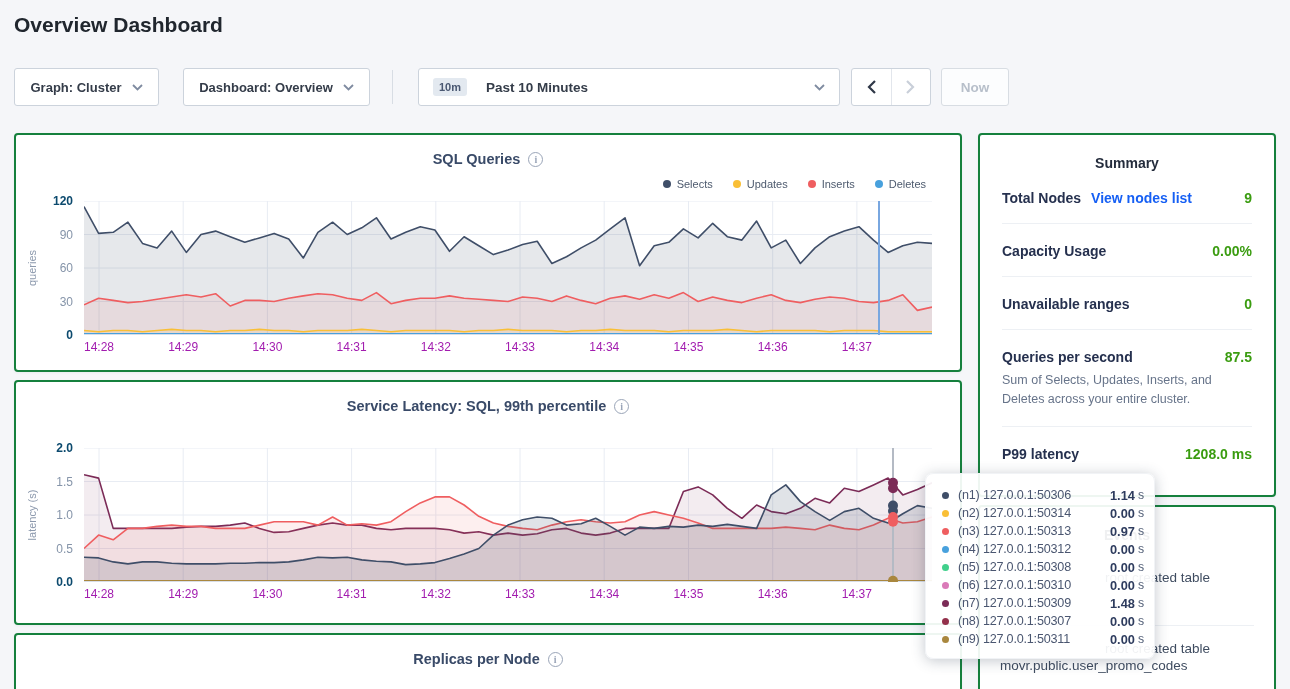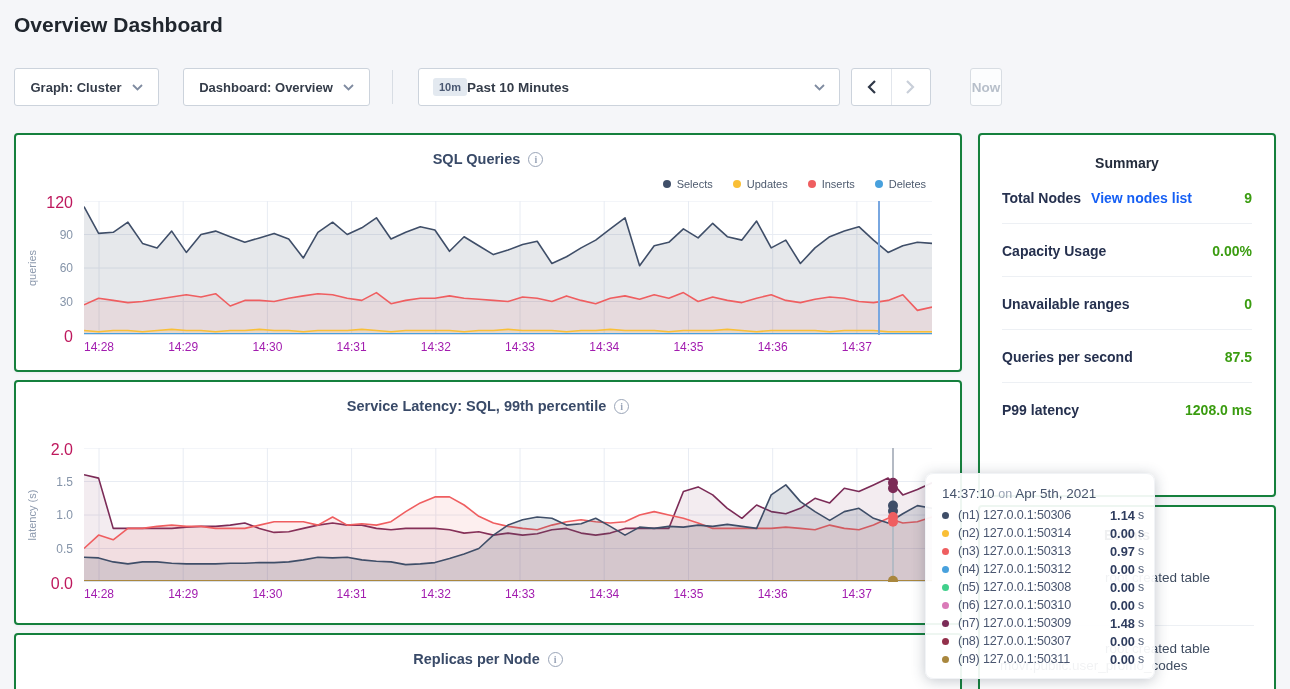--- a/index.html
+++ b/index.html
@@ -12,28 +12,28 @@
   }
   .page-title { position:absolute; left:14px; top:13px; font-size:21px; font-weight:600; color:#20262e; }
 
   
   .ctl { position:absolute; top:68px; height:38px; background:#fff; border:1px solid #ccd3dc;
          border-radius:3px; display:flex; align-items:center; justify-content:center; gap:10px;
          font-size:13px; font-weight:700; color:#343c49; cursor:pointer; }
   #dd-graph { left:14px; width:145px; }
   #dd-dashboard { left:183px; width:187px; }
   .vsep { position:absolute; left:392px; top:70px; width:1px; height:34px; background:#d8dde4; }
-  #timepicker { left:418px; width:422px; justify-content:flex-end; padding:0 14px; gap:0; font-size:13.5px; }
+  #timepicker { left:418px; width:422px; justify-content:flex-end; padding:0 14px; gap:19px; font-size:13.5px; }
   .badge { background:#e3e9f0; border-radius:3px; padding:3px 6px; font-size:11px; font-weight:700; color:#4a5872; }
   #timepicker .chev { margin-left:auto; }
   .nav-group { position:absolute; left:851px; top:68px; width:80px; height:38px; background:#fff;
                border:1px solid #ccd3dc; border-radius:3px; display:flex; }
   .nav-btn { flex:1; display:flex; align-items:center; justify-content:center; cursor:pointer; }
   .nav-btn.prev { border-right:1px solid #e2e6ec; }
-  #now-btn { left:941px; width:32px; background:#fcfdfe; border-color:#d8dde3; color:#b7bfca; font-size:13.5px;margin-left:29px; }
+  #now-btn { left:941px; width:68px; background:#fcfdfe; border-color:#d8dde3; color:#b7bfca; font-size:13.5px; }
 
   
   .card { position:absolute; background:#fff; border:2px solid #15803d; border-radius:4px;
           box-shadow:0 1px 3px rgba(40,50,70,0.05); }
   #card-sql      { left:14px;  top:133px; width:948px; height:239px; }
   #card-latency  { left:14px;  top:380px; width:948px; height:245px; }
   #card-replicas { left:14px;  top:633px; width:948px; height:120px; }
   #card-summary  { left:978px; top:133px; width:298px; height:364px; }
   #card-events   { left:978px; top:505px; width:298px; height:240px; }
 
@@ -44,21 +44,21 @@
                font-family:"Liberation Serif", serif; cursor:pointer; }
   .info-icon::before { content:"i"; }
 
   .legend { position:absolute; top:43px; right:34px; display:flex; gap:20px;text-align:center; }
   .legend-item { display:flex; align-items:center; gap:6px; font-size:11px; color:#4d5a6e; }
   .legend-dot { width:8px; height:8px; border-radius:50%; }
 
   .plot { position:absolute; left:68px; top:66px; width:848px; height:134px; }
   .ylabels { position:absolute; left:0; top:0; width:62px; height:100%; }
   .ylabel { position:absolute; right:5px; width:54px; text-align:right; font-size:12px; color:#8594a9; }
-  .ylabel.bold { font-weight:400; color:#be185d; font-size:16px; }
+  .ylabel.bold { font-weight:700; color:#0c4a6e; font-size:12px; }
   .xlabels { position:absolute; left:68px; top:205px; width:848px; height:16px; }
   .xlabel { position:absolute; top:0; transform:translateX(-50%); font-size:12px; color:#a21caf; }
   .unit-label { position:absolute; left:16px; top:133px; transform:translate(-50%,-50%) rotate(-90deg);
                 font-size:11px; color:#8c99ad; white-space:nowrap; }
 
   
   .side-title { text-align:center; font-size:14px; font-weight:700; color:#242c3c; padding-top:20px; }
   .summary-body { padding:0 22px; }
   .sum-row { display:flex; align-items:baseline; padding-top:19px; }
   .sum-label { font-size:14px; font-weight:700; color:#25304e; }
@@ -278,20 +278,21 @@
     <div class="sum-div"></div>
     <div class="sum-row">
       <span class="sum-label">Unavailable ranges</span>
       <span class="sum-value">0</span>
     </div>
     <div class="sum-div"></div>
     <div class="sum-row">
       <span class="sum-label">Queries per second</span>
       <span class="sum-value">87.5</span>
     </div>
+    <div class="sum-desc">Sum of Selects, Updates, Inserts, and Deletes across your entire cluster.</div>
     <div class="sum-div"></div>
     <div class="sum-row">
       <span class="sum-label">P99 latency</span>
       <span class="sum-value">1208.0 ms</span>
     </div>
   </div>
 </div>
 
 <div class="card" id="card-events">
   <div class="side-title">Events</div>
@@ -301,25 +302,20 @@
       </div>
       <div class="event-div"></div>
       <div class="event-item" id="event-2">
         <div class="event-line first">root created table</div>
         <div class="event-line">movr.public.user_promo_codes</div>
       </div>
     </div>
 </div>
 
 <div id="tooltip">
-  <div class="tt-title">
-    <span>14:37:10</span>
-    <span class="tt-on">on</span>
-    <span>Apr 5th, 2021</span>
-  </div>
   <div id="tt-rows">
       <div class="tt-row">
         <span class="tt-dot" style="background: rgb(63, 78, 104);"></span>
         <span class="tt-label">(n1) 127.0.0.1:50306</span>
         <span class="tt-val">1.14</span>
         <span class="tt-unit">s</span>
       </div>
       <div class="tt-row">
         <span class="tt-dot" style="background: rgb(249, 191, 54);"></span>
         <span class="tt-label">(n2) 127.0.0.1:50314</span>

